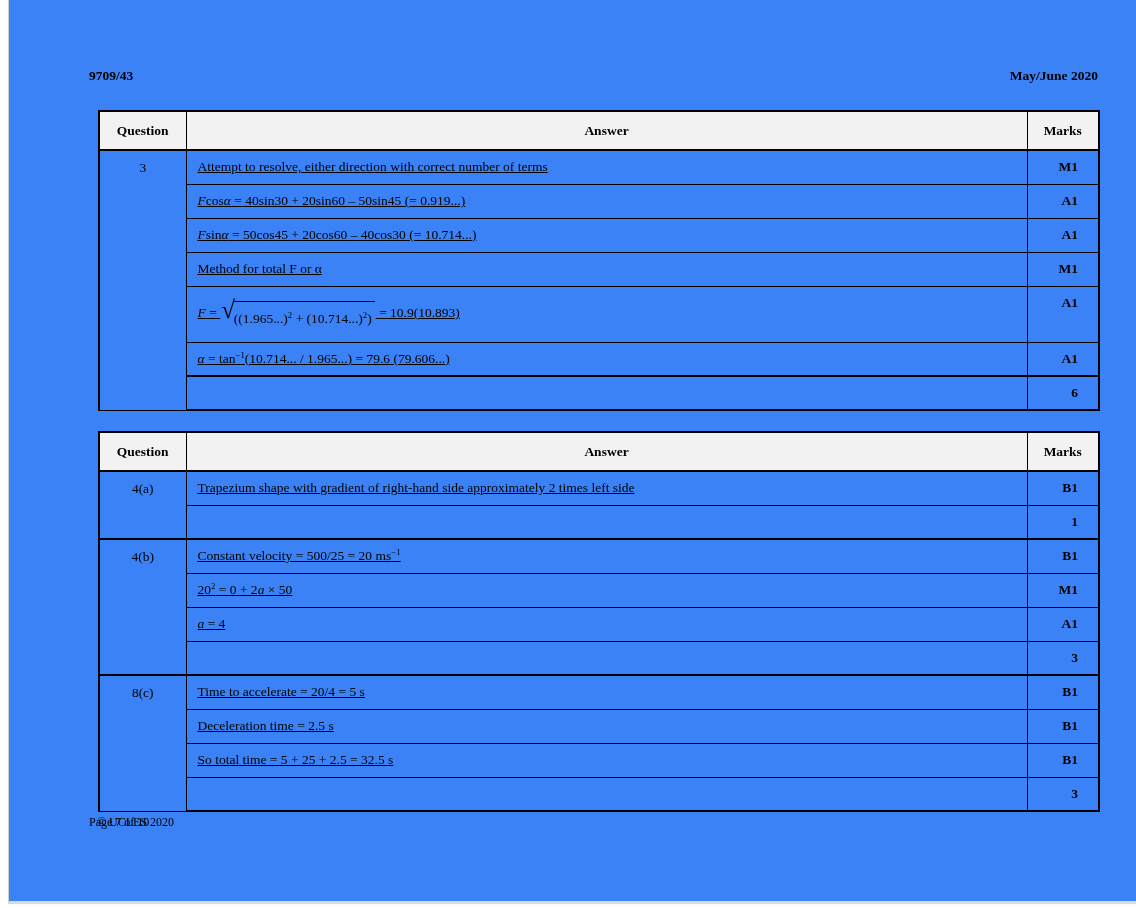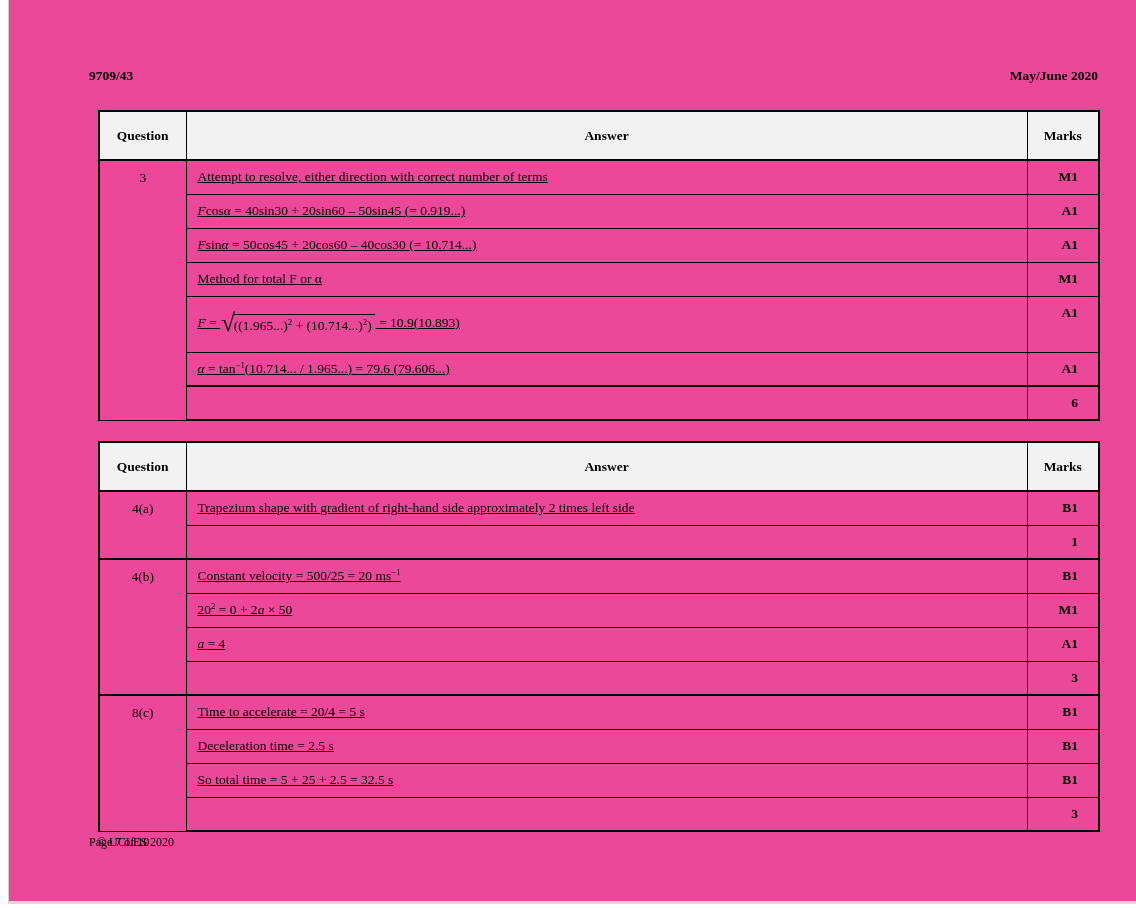--- a/index.html
+++ b/index.html
@@ -7,21 +7,21 @@
     width: 1136px; height: 908px;
     background: #ffffff;
     font-family: "Liberation Serif", serif;
     color: #000;
     overflow: hidden;
   }
   .page {
     position: absolute;
     left: 8px; top: 0;
     width: 1128px; height: 904px;
-    background: #ec4899;
+    background: #3b82f6;
     border-left: 1px solid #d0d0d0;
     border-bottom: 3px solid #d9d9d9;
   }
   .content {
     position: relative;
     padding: 68px 38px 0 80px; 
   }
   
   .doc-header { position: relative; height: 34px; font-weight: bold; font-size: 13.5px; }
   .h-left  { position: absolute; left: 0; top: 0; }
@@ -38,21 +38,21 @@
   }
   .mark-table + .mark-table { margin-top: 20px; }
   .col-question { width: 87px; }
   .col-answer   { width: 841px; }
   .col-marks    { width: 72px; }
   .mark-table th {
     border: 1px solid #000;
     border-top-width: 2px;
     border-bottom-width: 2px;
     background: #f2f2f2;
-    height: 49px;
+    height: 39px;
     font-weight: bold;
     text-align: center;
   }
   .mark-table th:first-child { border-left-width: 2px; }
   .mark-table th:last-child  { border-right-width: 2px; }
   .mark-table td {
     border: 1px solid #000;
     height: 34px;
   }
   .mark-table td.edge-l { border-left-width: 2px; }
@@ -62,21 +62,21 @@
   .mark-table tr.thick-top td { border-top-width: 2px; }
   .mark-table tr.tall td { height: 56px; }
   .qcell { text-align: center; vertical-align: top; padding-top: 9px; }
   .acell { vertical-align: middle; padding: 2px 8px 2px 11px; text-decoration: underline; }
   .mcell { vertical-align: top; text-align: right; padding: 8px 20px 2px 2px; font-weight: bold; }
   .it { font-style: italic; }
   sup { font-size: 0.65em; line-height: 0; }
   
   .sqrt { display: inline-flex; align-items: flex-start; vertical-align: middle; margin: 0 1px; }
   .rad  { font-size: 25px; line-height: 20px; font-weight: normal; transform: translateY(-1px); }
-  .sqrt-under { display: inline-block; border-top: 1.4px solid #000; padding: 3px 3px 0 0; margin-left: -1px; }
+  .sqrt-under { display: inline-block; border-top: 1.4px solid #000; padding: 9px 3px 0 0; margin-left: -1px; }
   
   .doc-footer { position: relative; height: 16px; margin-top: 3px; font-size: 12px; }
   .f-left { position: absolute; left: 8px; top: 0; }
   .f-center { text-align: left; }
 </style>
 </head>
 <body>
 
 <div class="page">
   <div class="content">

